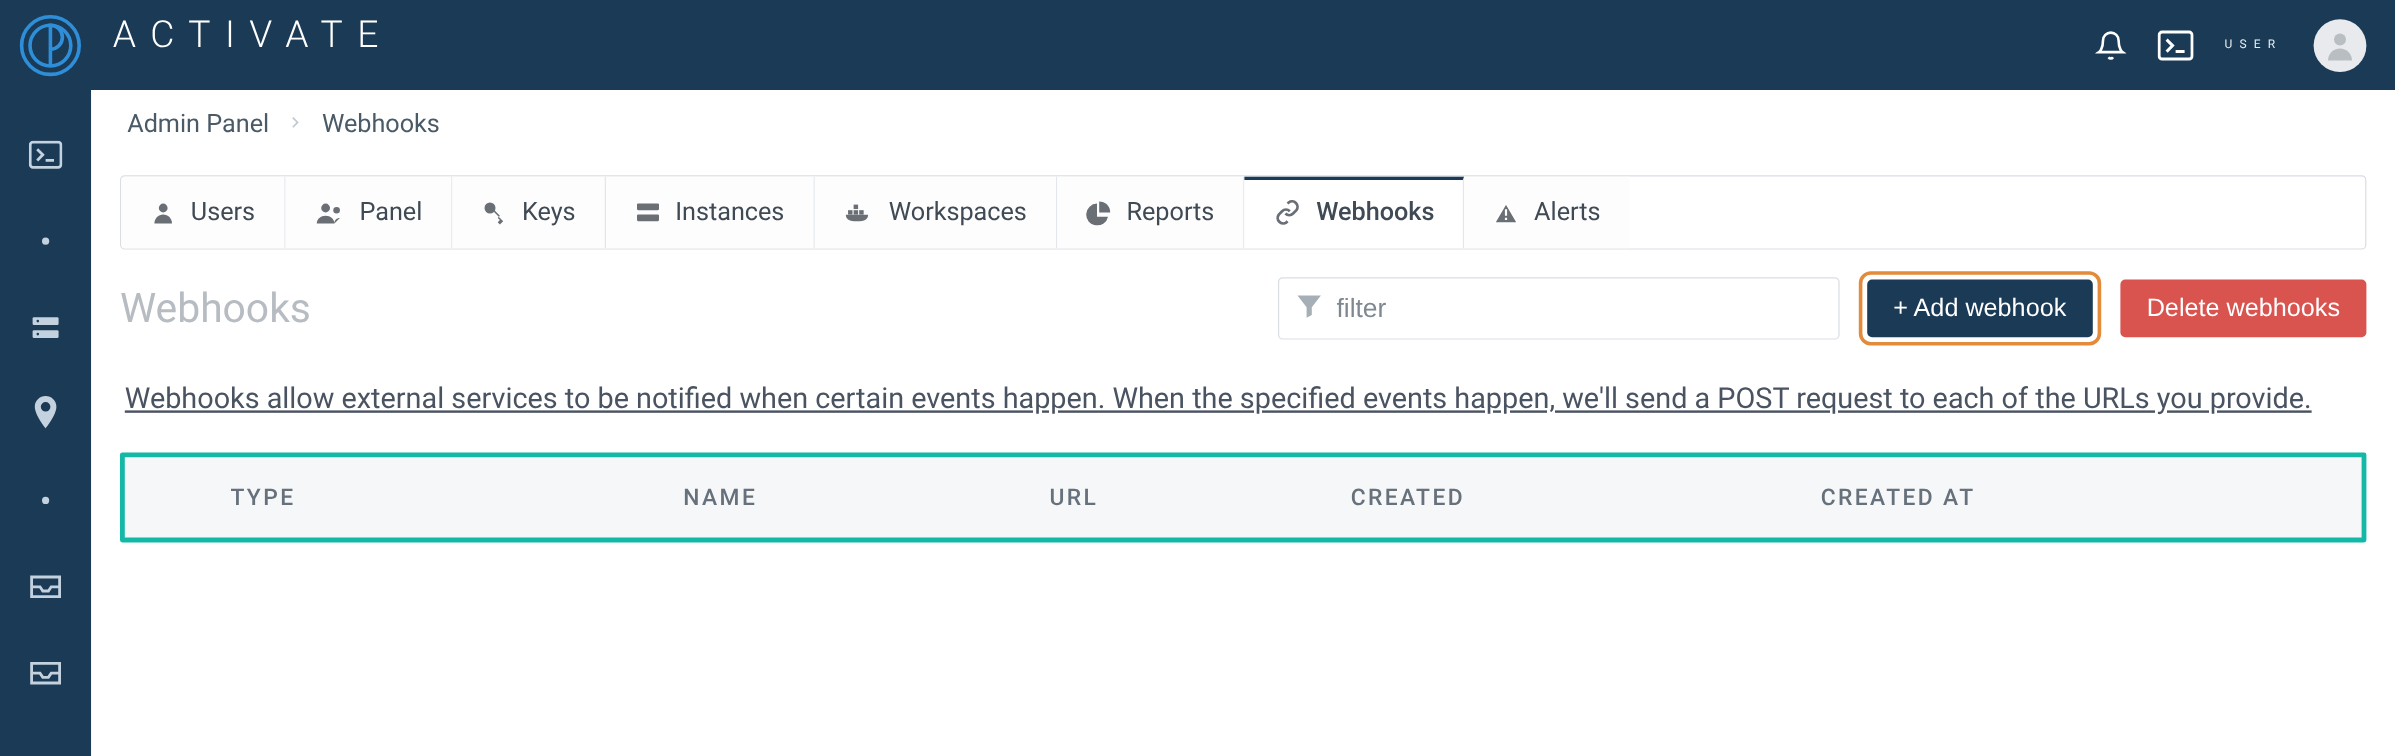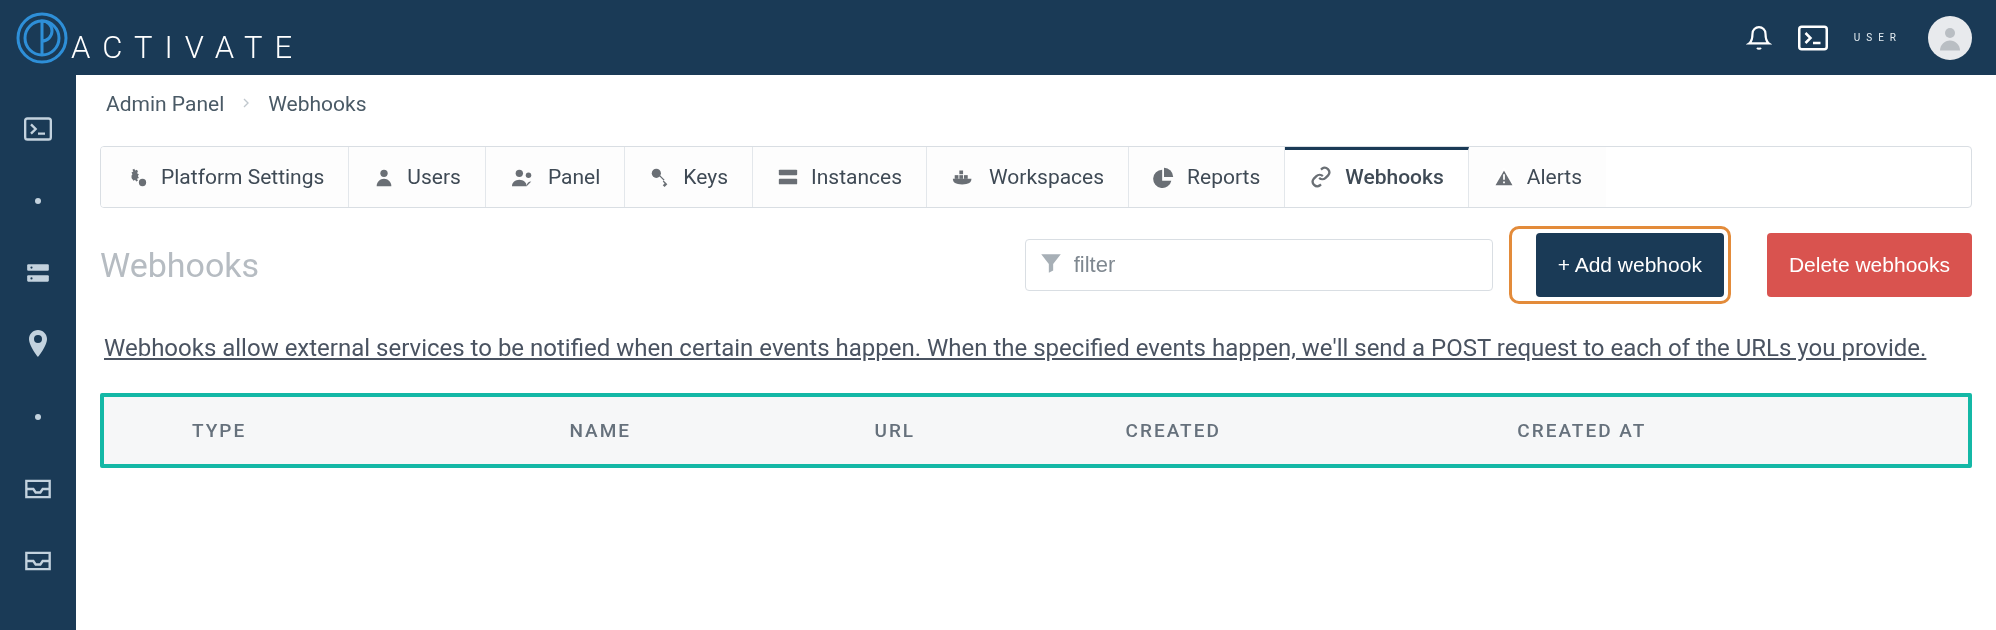--- a/index.html
+++ b/index.html
@@ -13,22 +13,22 @@
     .topbar {
       height: 75px;
       background: #1a3a56;
       display: flex;
       align-items: center;
       padding: 0 24px 0 14px;
       color: #fff;
     }
     .logo-wrap {
       display: flex;
-      align-items: flex-end;
-      gap: 1px;
+      align-items: flex-start;
+      gap: 24px;
     }
     .logo-mark {
       width: 56px;
       height: 56px;
       display: flex;
       align-items: center;
       justify-content: center;
     }
     .logo-text {
       font-size: 31px;
@@ -173,30 +173,29 @@
       border: none;
       outline: none;
       font-size: 22px;
       color: #475260;
       flex: 1;
       background: transparent;
       margin-left: 10px;
     }
     .filter-wrap input::placeholder { color: #7f8890; }
     .btn {
-      height: 64px;
+      height: 48px;
       border-radius: 4px;
       padding: 0 22px;
       font-size: 21px;
       border: none;
       cursor: pointer;
       color: #fff;
       display: flex;
       align-items: center;
-      margin-left: 20px;
     }
     .btn-primary { background: #1a3a56; }
     .btn-danger { background: #d9534f; }
     .highlight-ring {
       border: 3px solid #e38b3a;
       border-radius: 10px;
       padding: 4px;
       display: inline-flex;
     }
 
@@ -309,29 +308,20 @@
       <span class="crumb-sep">
         <svg width="16" height="16" viewBox="0 0 24 24" fill="none" stroke="#c0c7cd" stroke-width="2">
             <path d="M9 18l6-6-6-6"></path>
           </svg>
       </span>
       <span class="crumb">Webhooks</span>
     </div>
 
     <div class="page-body">
       <div class="tabs">
-        <div class="tab">
-          <span class="tab-icon">
-            <svg width="24" height="22" viewBox="0 0 24 24" fill="currentColor">
-                <circle cx="9" cy="12" r="3"></circle>
-                <path d="M9 3l1 2 2-1 1 2-1 2 2 1-1 2 1 2-2 1 1 2-2 1-1-2-2 1-1-2 1-2-2-1 1-2-1-2 2-1-1-2 2-1zM18 14a4 4 0 1 0 0 8 4 4 0 0 0 0-8z"></path>
-              </svg>
-          </span>
-          <span>Platform Settings</span>
-        </div>
         <div class="tab">
           <span class="tab-icon">
             <svg width="22" height="22" viewBox="0 0 24 24" fill="currentColor">
                 <circle cx="12" cy="8" r="4"></circle>
                 <path d="M4 22c0-4.4 3.6-8 8-8s8 3.6 8 8z"></path>
               </svg>
           </span>
           <span>Users</span>
         </div>
         <div class="tab">

